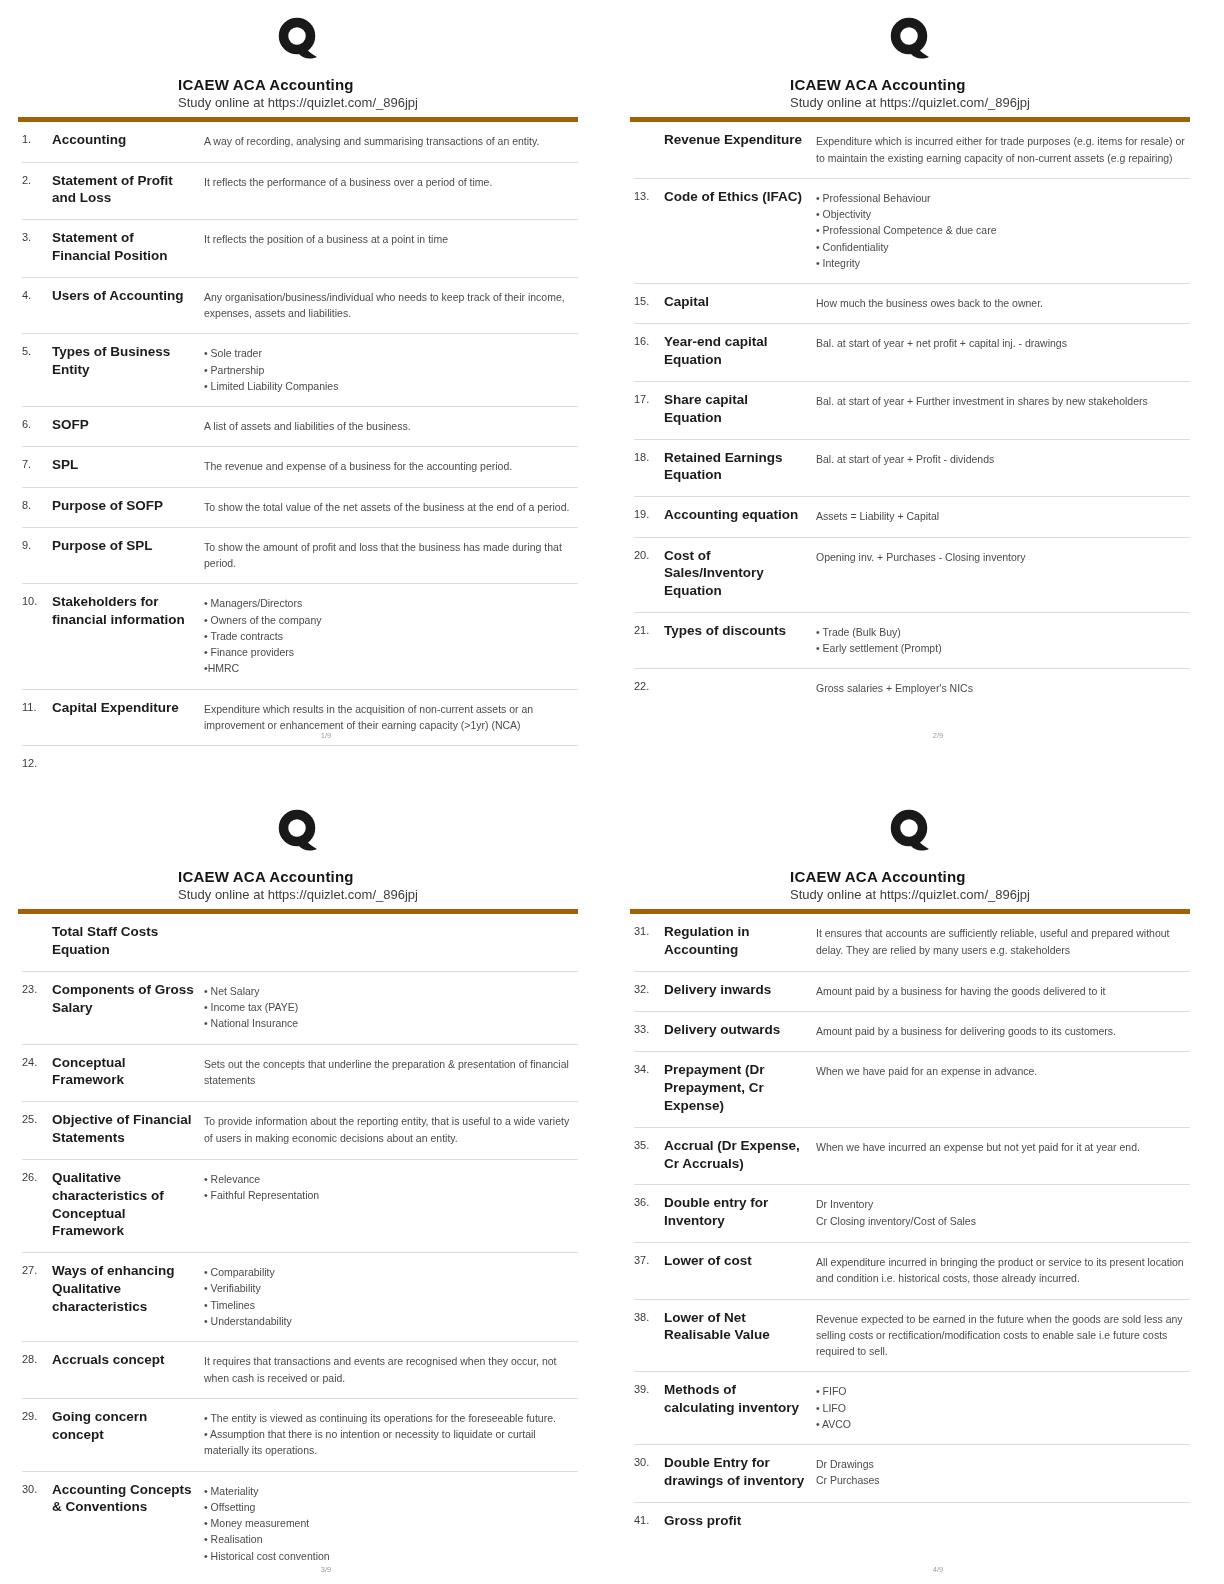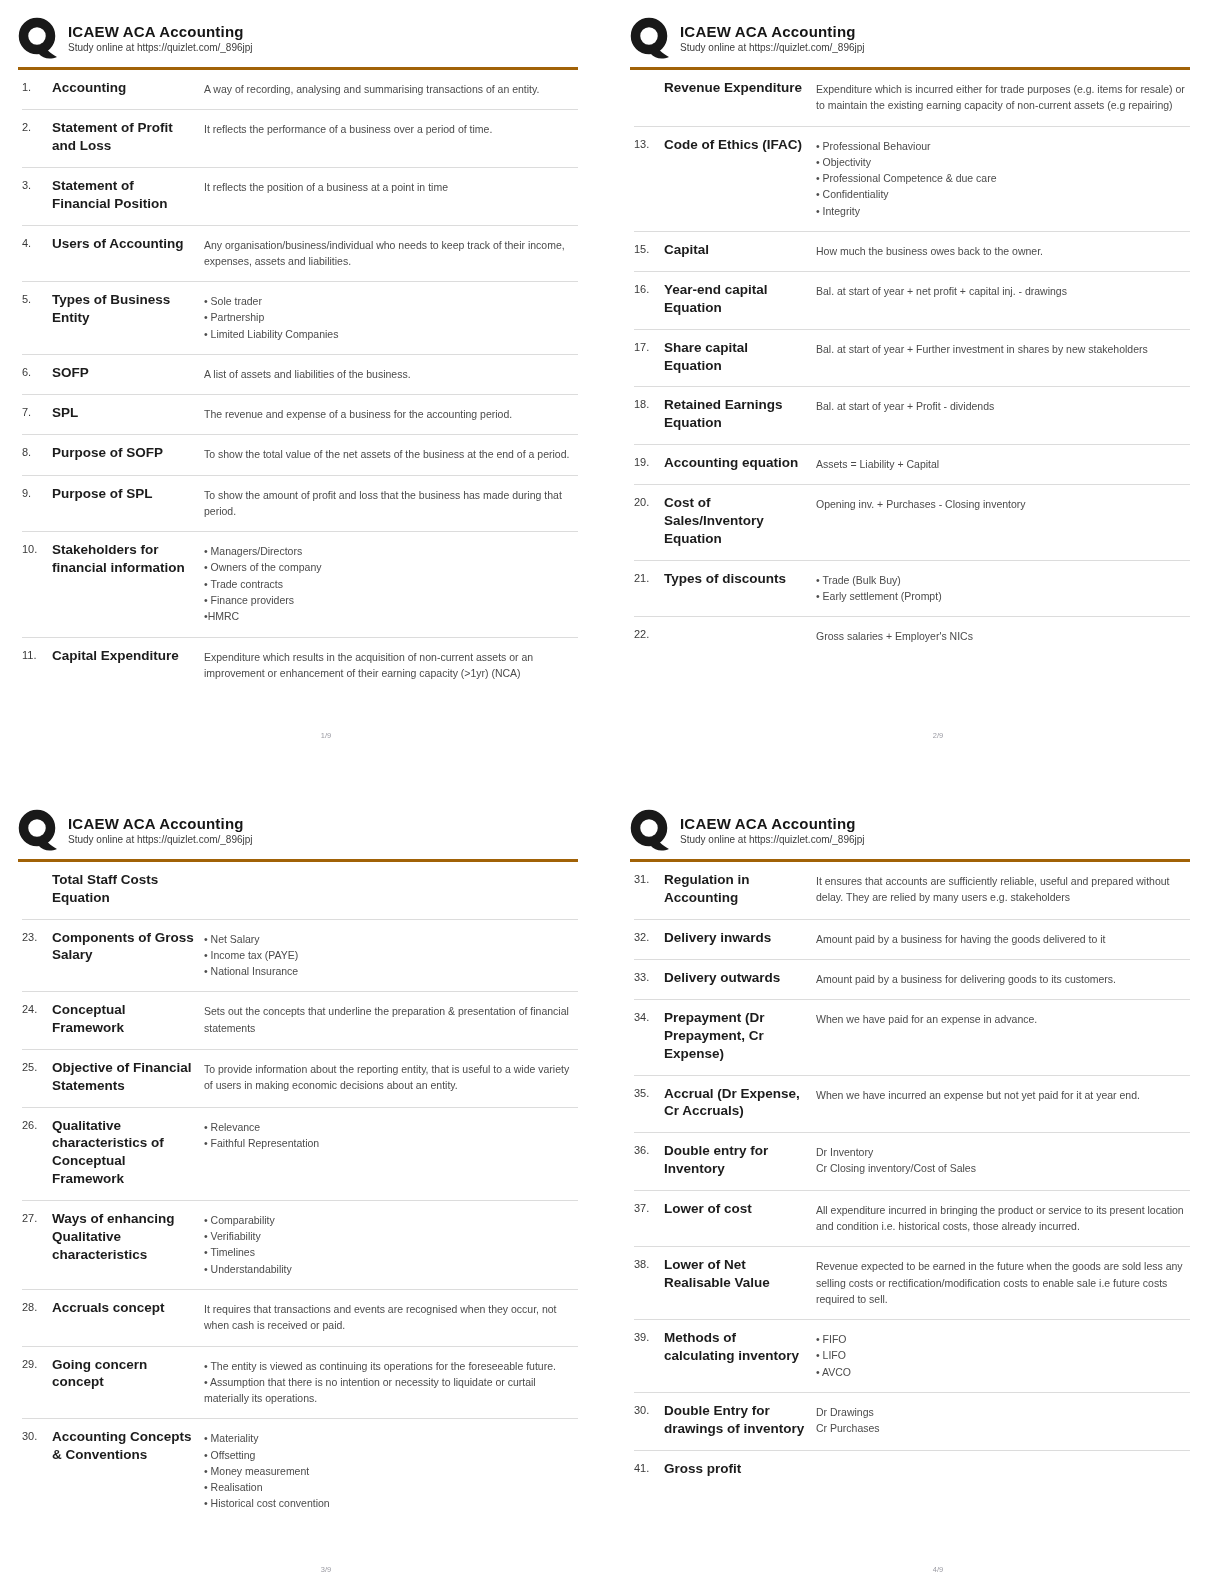--- a/index.html
+++ b/index.html
@@ -1,23 +1,23 @@
 <!DOCTYPE html>
 <html lang="en"><head>
 <meta charset="utf-8">
 <style>
   html,body{margin:0;padding:0;background:#ffffff;}
   body{width:1224px;height:1584px;font-family:"Liberation Sans","DejaVu Sans",sans-serif;color:#222;}
   .sheet{display:grid;grid-template-columns:612px 612px;grid-template-rows:792px 792px;width:1224px;height:1584px;}
   .page{position:relative;box-sizing:border-box;padding:16px 34px 0 22px;overflow:hidden;background:#fff;}
-  .page-header{display:flex;align-items:center;gap:10px;margin-left:-4px;padding:0 0 7px 0;border-bottom:3px solid #a16207;}
+  .page-header{display:flex;align-items:center;gap:16px;margin-left:-4px;padding:0 0 7px 0;border-bottom:5px solid #a16207;flex-direction:column;}
   .logo{flex:none;width:40px;height:44px;}
   .head-text{display:flex;flex-direction:column;}
   .title{font-size:15px;font-weight:bold;color:#161616;letter-spacing:.2px;line-height:1.15;}
-  .subtitle{font-size:10px;color:#3d3d3d;margin-top:2px;}
+  .subtitle{font-size:13px;color:#3d3d3d;margin-top:2px;}
   .rows{display:block;}
   .row{display:flex;align-items:flex-start;padding:9px 0 12px 0;border-bottom:1px solid #dcdcdc;}
   .row:last-child{border-bottom:none;}
   .num{flex:none;width:30px;font-size:11px;color:#3a3a3a;padding-top:2px;}
   .term{flex:none;width:142px;padding-right:10px;font-size:13.5px;font-weight:bold;line-height:1.32;color:#1c1c1c;}
   .def{flex:1;font-size:10.5px;line-height:1.55;color:#4b4b4b;padding-top:2px;}
   .def-line{min-height:10px;}
   .footer{position:absolute;left:0;right:0;text-align:center;font-size:7.5px;color:#9a9aa2;margin-left:40px;}
   .page-top .footer{bottom:52px;}
   .page-bottom .footer{bottom:10px;}
@@ -115,20 +115,25 @@
             <div class="def-line">•HMRC</div>
           </div>
         </div>
         <div class="row">
           <div class="num">11.</div>
           <div class="term">Capital Expenditure</div>
           <div class="def">
             <div class="def-line">Expenditure which results in the acquisition of non-current assets or an improvement or enhancement of their earning capacity (&gt;1yr) (NCA)</div>
           </div>
         </div>
+        <div class="row">
+          <div class="num">12.</div>
+          <div class="term"></div>
+          <div class="def"></div>
+        </div>
       </div>
     <div class="footer">1/9</div>
   </section>
 
   <section class="page page-top">
     <header class="page-header">
       <svg class="logo" viewBox="0 0 40 44" aria-hidden="true">
         <circle cx="19" cy="20" r="13.5" fill="none" stroke="#191919" stroke-width="9.5"></circle>
         <path d="M23 27 C28 33 32 37 39 41 C31.5 44 25 42.5 20.5 37.5 Z" fill="#191919"></path>
       </svg>

